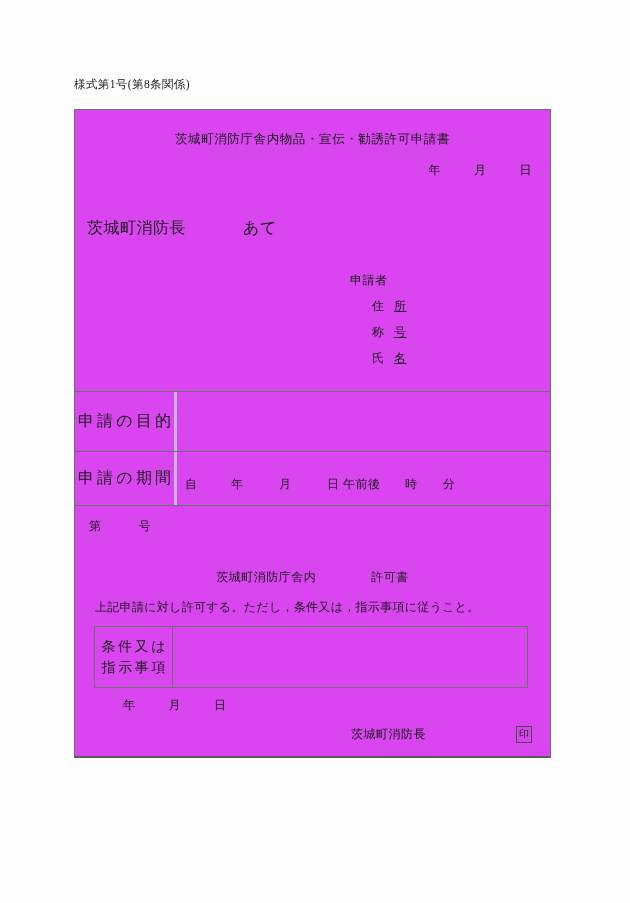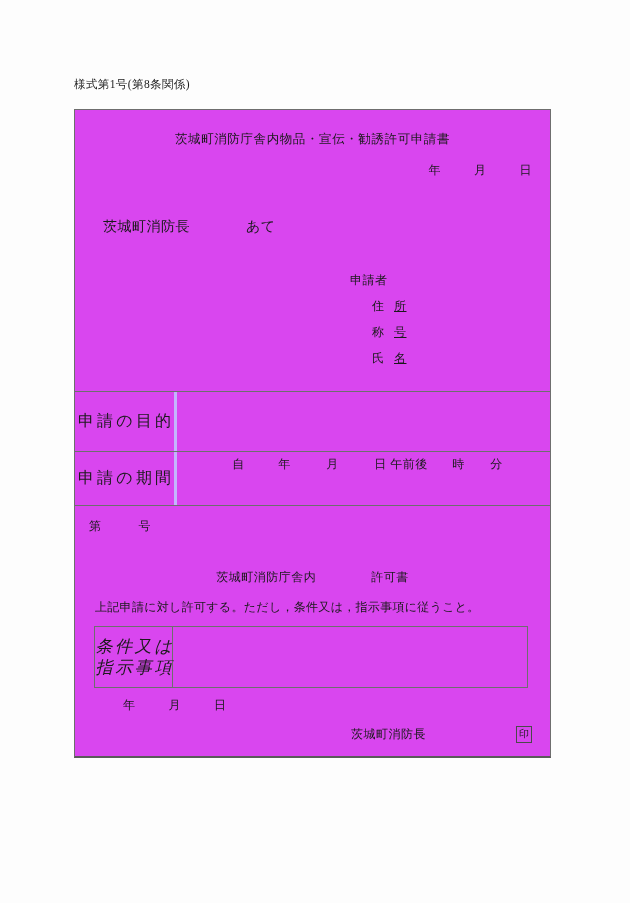--- a/index.html
+++ b/index.html
@@ -66,22 +66,22 @@
     right: 18px;
     font-size: 12px;
     letter-spacing: 0.5px;
     white-space: nowrap;
   }
   .date-line span { display: inline-block; }
   .date-line .gap { width: 26px; }
   .addressee {
     position: absolute;
     top: 108px;
-    left: 28px;
-    font-size: 14px;
+    left: 12px;
+    font-size: 16px;
     letter-spacing: 0.5px;
     white-space: nowrap;
   }
   .addressee .spacer { display: inline-block; width: 48px; }
 
   .applicant {
     position: absolute;
     top: 162px;
     left: 275px;
     font-size: 12px;
@@ -112,21 +112,21 @@
     font-size: 16px;
     letter-spacing: 3.2px;
     text-indent: 3.2px;
     white-space: nowrap;
   }
   .row .value {
     flex: 1;
     box-sizing: border-box;
     display: flex;
     flex-direction: row;
-    justify-content: center;
+    margin-top: 20px;
   }
   .row-purpose { height: 60px; }
   .row-period { height: 54px; }
 
   .period-line {
     font-size: 12px;
     letter-spacing: 0.5px;
     white-space: nowrap;
     padding-left: 8px;
     line-height: 24px;
@@ -187,26 +187,25 @@
     display: flex;
   }
   .cond-box .cond-label {
     width: 78px;
     box-sizing: border-box;
     border-right: 1px solid #6e6e6e;
     display: flex;
     flex-direction: column;
     align-items: center;
     justify-content: center;
-    font-size: 17px;
+    font-size: 14px;
     letter-spacing: 2.6px;
     text-indent: 2.6px;
     line-height: 21px;
     white-space: nowrap;
-    font-style: italic;
   }
   .cond-box .cond-value { flex: 1; }
 
   .permit-date {
     position: absolute;
     top: 191px;
     left: 48px;
     font-size: 12px;
     letter-spacing: 0.5px;
     white-space: nowrap;

